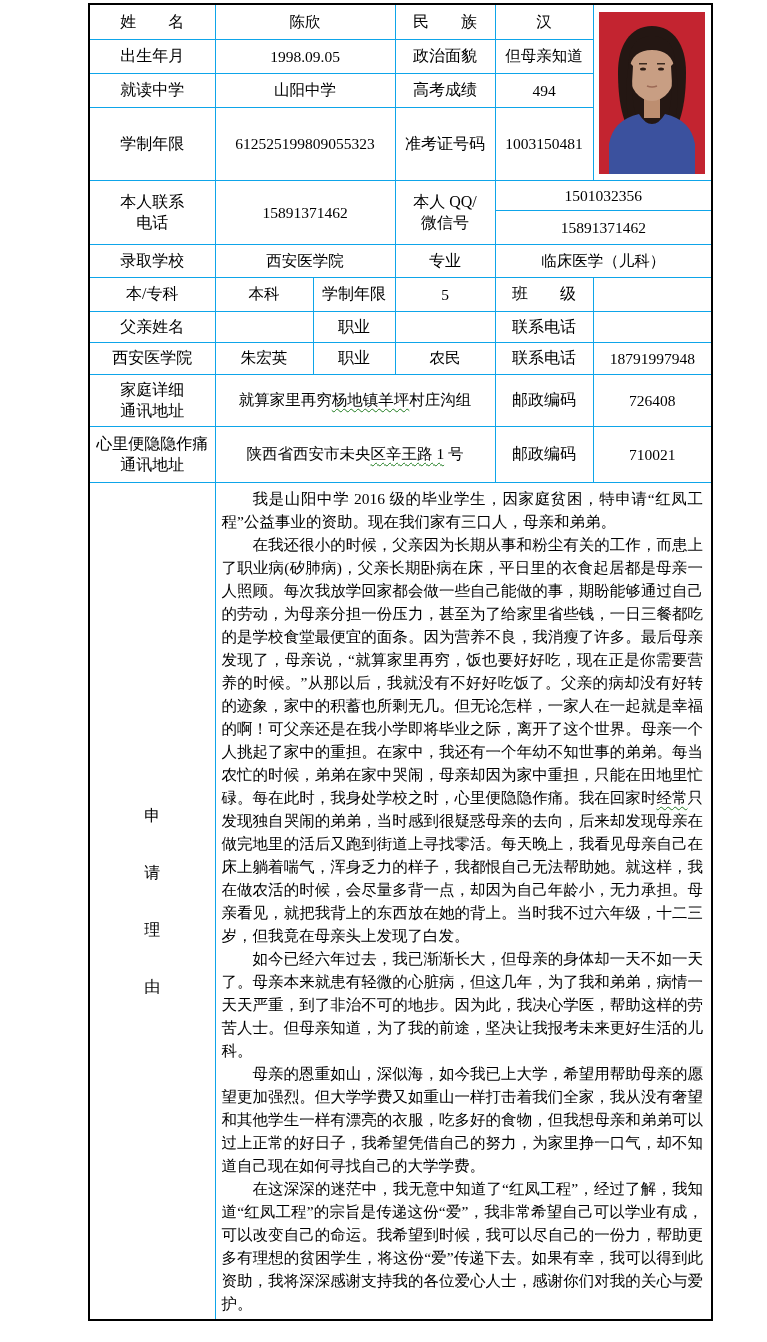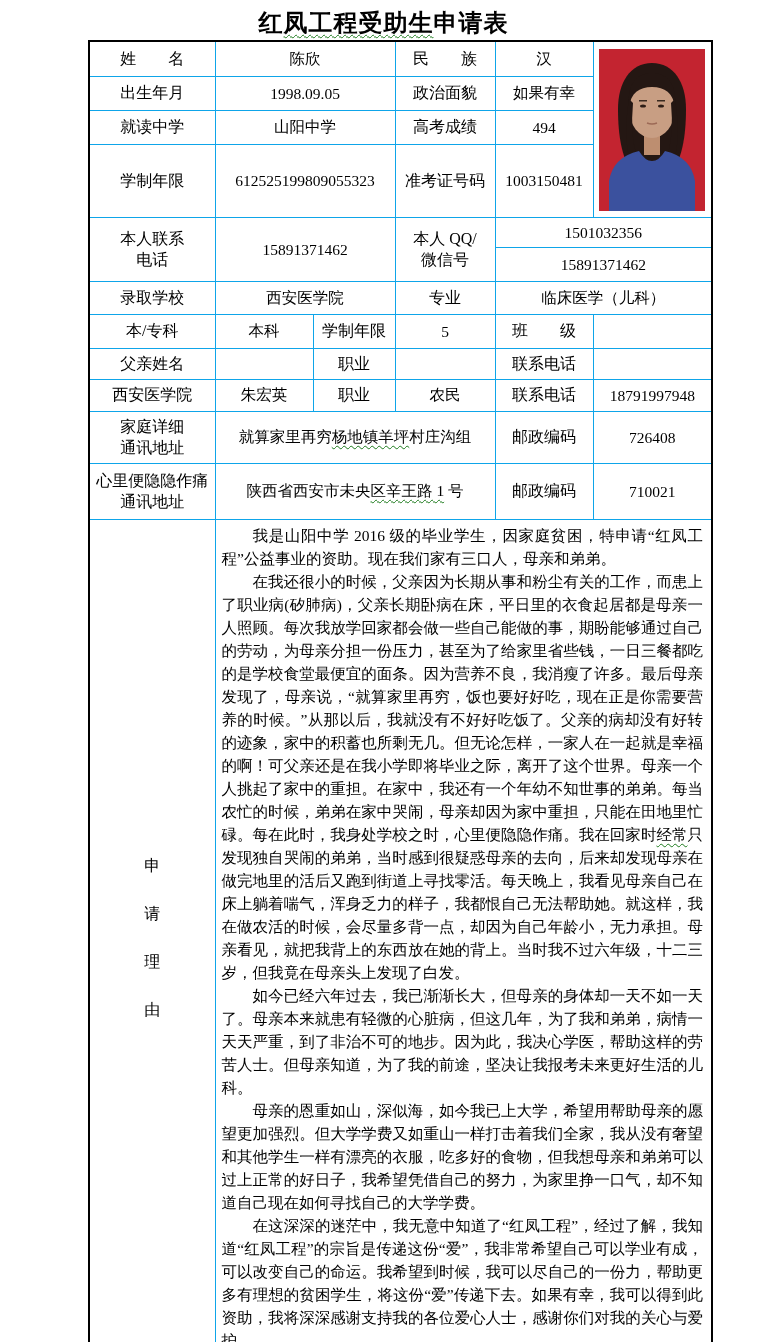--- a/index.html
+++ b/index.html
@@ -28,30 +28,29 @@
     font-size:15.5px; padding:0 2px; overflow:hidden;margin-left:8px;
   }
   td.label { white-space:pre-line; font-size:16px; }
   .r-h34 td{height:34px}.r-h33 td{height:33px}.r-h72 td{height:72px}
   .r-h29 td{height:29px}.r-h32 td{height:32px}.r-h30 td{height:30px}
   .r-h31 td{height:31px}.r-h51 td{height:51px}.r-h55 td{height:55px}
   td.reason-cell {
     vertical-align:top; text-align:justify; padding:4px 8px 4px 6px; height:826px;
   }
   td.reason-cell p { margin:0; text-indent:2em; font-size:15.5px; line-height:23px; }
-  .vlabel { width:1.1em; margin:0 auto; word-break:break-all; line-height:48px; font-size:16px; }
+  .vlabel { width:1.1em; margin:0 auto; word-break:break-all; line-height:57px; font-size:16px; }
   td.photo-cell { padding:0; vertical-align:middle; }
   .photo { width:106px; height:162px; margin:4px auto; display:block; }
 </style>
 </head>
 <body>
 
 <div class="page">
 
-  <h1 class="title"><span>红</span><span class="wavy">凤工程受助生</span><span>申请表</span></h1>
 
   <table class="form">
     <colgroup>
       <col style="width:126px">
         <col style="width:98px">
         <col style="width:82px">
       <col style="width:100px">
         <col style="width:98px">
         <col style="width:119px">
     </colgroup>
@@ -78,21 +77,21 @@
           <path d="M48 74 Q53 76 58 74" stroke="#9c6a56" stroke-width="1.4" fill="none"></path>
           <path d="M10 162 L10 132 Q14 108 40 102 Q46 112 53 112 Q60 112 66 102 Q92 108 96 132 L96 162 Z" fill="#3b519e"></path>
         </svg>
       </td>
     </tr>
 
     <tr class="r-h33">
       <td class="label">出生年月</td>
       <td colspan="2">1998.09.05</td>
       <td class="label">政治面貌</td>
-      <td>如果有幸</td>
+      <td>但母亲知道</td>
     </tr>
 
     <tr class="r-h33">
       <td class="label">就读中学</td>
       <td colspan="2">山阳中学</td>
       <td class="label">高考成绩</td>
       <td>494</td>
     </tr>
 
     <tr class="r-h72">

